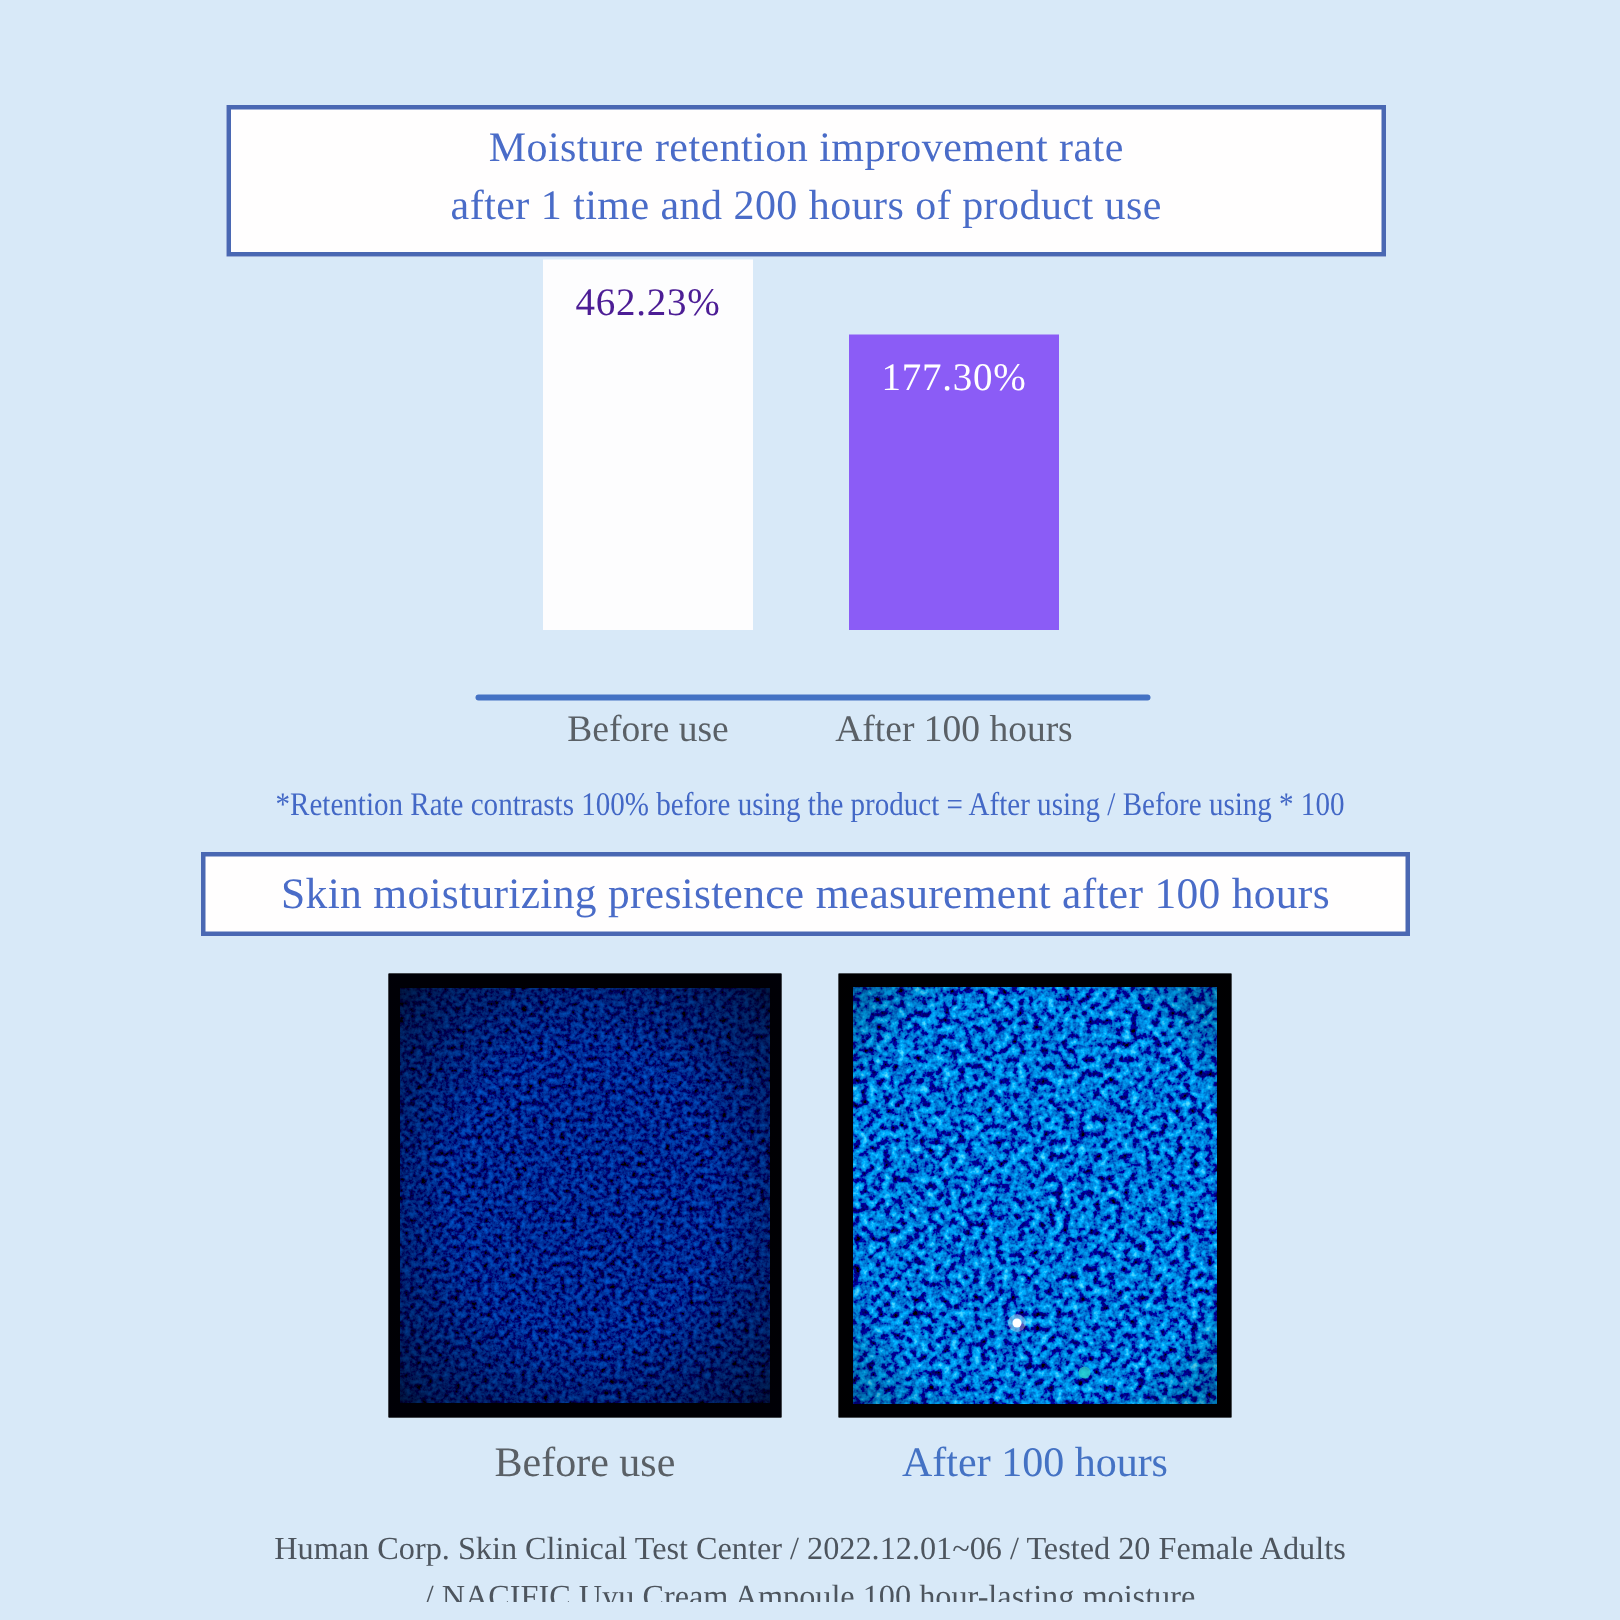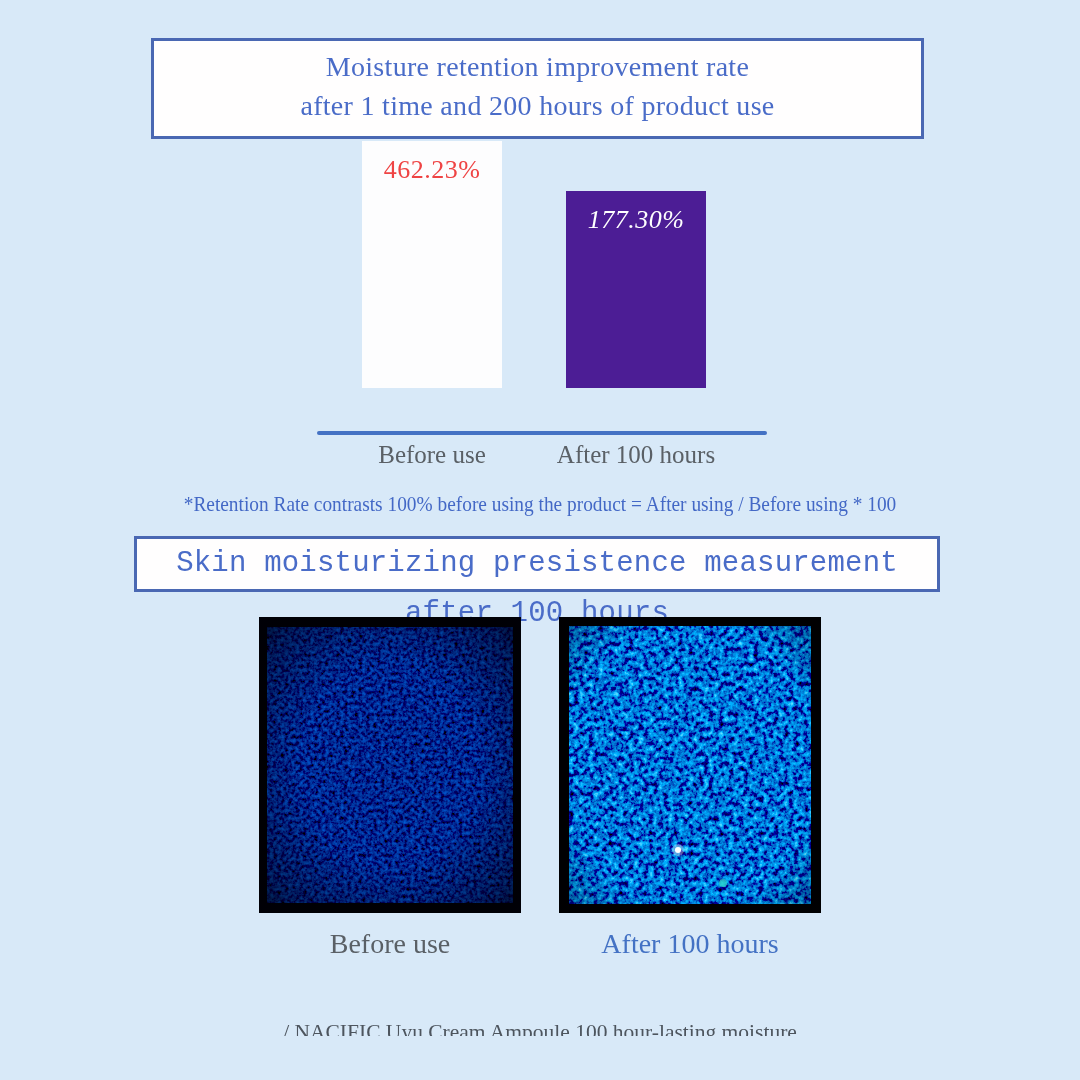--- a/index.html
+++ b/index.html
@@ -1,27 +1,27 @@
 <!DOCTYPE html>
 <html><head>
 <meta charset="utf-8">
 <style>
   html,body{margin:0;padding:0;background:#d8e9f8;}
   .canvas{
     position:relative;width:1080px;height:1036px;background:#d8e9f8;
-    font-family:"Liberation Serif","DejaVu Serif",serif;overflow:hidden;
+    font-family:"Liberation Serif","DejaVu Serif",serif;overflow:hidden;margin-top:32px;
   }
   
   .title-box{
     position:absolute;background:#fffefe;border:3px solid #4a68b3;
     text-align:center;color:#4a6cc8;
   }
   .box1{left:151px;top:38px;width:767px;height:89px;padding-top:6px;}
   .box1 .title-line{font-size:28px;line-height:39px;letter-spacing:.3px;}
-  .box2{left:134px;top:536px;width:800px;height:50px;font-family:Liberation Mono, monospace;}
+  .box2{left:134px;top:536px;width:800px;height:50px;}
   .box2 .title-line{font-size:29px;line-height:50px;letter-spacing:.2px;}
   
   .bar{position:absolute;width:140px;bottom:648px;text-align:center;}
   .bar-before{left:362px;}
   .bar-after{left:566px;}
   .bar-value{display:block;padding-top:14px;font-size:26px;letter-spacing:.5px;}
   .axis{position:absolute;left:317px;top:431px;width:450px;height:4px;
         background:#4472c4;border-radius:2px;}
   .cat-label{position:absolute;top:441px;width:220px;text-align:center;
              font-size:25px;color:#5a6066;}
@@ -49,23 +49,23 @@
 
 <div class="canvas">
 
   <div class="title-box box1">
     <div class="title-line">Moisture retention improvement rate</div>
     <div class="title-line">after 1 time and 200 hours of product use</div>
   </div>
 
   <div>
     <div class="bar bar-before" style="height: 247px; background-color: rgb(253, 253, 254);">
-      <span class="bar-value" style="color: #ef4444;">462.23%</span>
+      <span class="bar-value" style="color: #4c1d95;">462.23%</span>
     </div>
-    <div class="bar bar-after" style="height: 197px; background-color: #4c1d95; font-style: italic;">
+    <div class="bar bar-after" style="height: 197px; background-color: #8b5cf6;">
       <span class="bar-value" style="color: rgb(255, 255, 255);">177.30%</span>
     </div>
     <div class="axis"></div>
     <div class="cat-label cat-before">Before use</div>
     <div class="cat-label cat-after">After 100 hours</div>
   </div>
 
   <div class="footnote">*Retention Rate contrasts 100% before using the product = After using / Before using * 100</div>
 
   <div class="title-box box2">
@@ -115,15 +115,16 @@
       <rect width="262" height="296" fill="url(#vig-bright)"></rect>
       <circle cx="119" cy="233" r="6" fill="#ffffff" opacity="0.35"></circle>
       <circle cx="119" cy="233" r="3" fill="#ffffff"></circle>
       <circle cx="164" cy="266" r="4" fill="#2ad0c8" opacity="0.8"></circle>
     </svg>
   </div>
 
   <div class="img-label img-label-before" style="color: rgb(90, 96, 102);">Before use</div>
   <div class="img-label img-label-after" style="color: rgb(68, 114, 196);">After 100 hours</div>
 
+  <div class="footer-line footer-1">Human Corp. Skin Clinical Test Center / 2022.12.01~06 / Tested 20 Female Adults</div>
   <div class="footer-line footer-2">/ NACIFIC Uyu Cream Ampoule 100 hour-lasting moisture</div>
 
 </div>
 
 </body></html>

